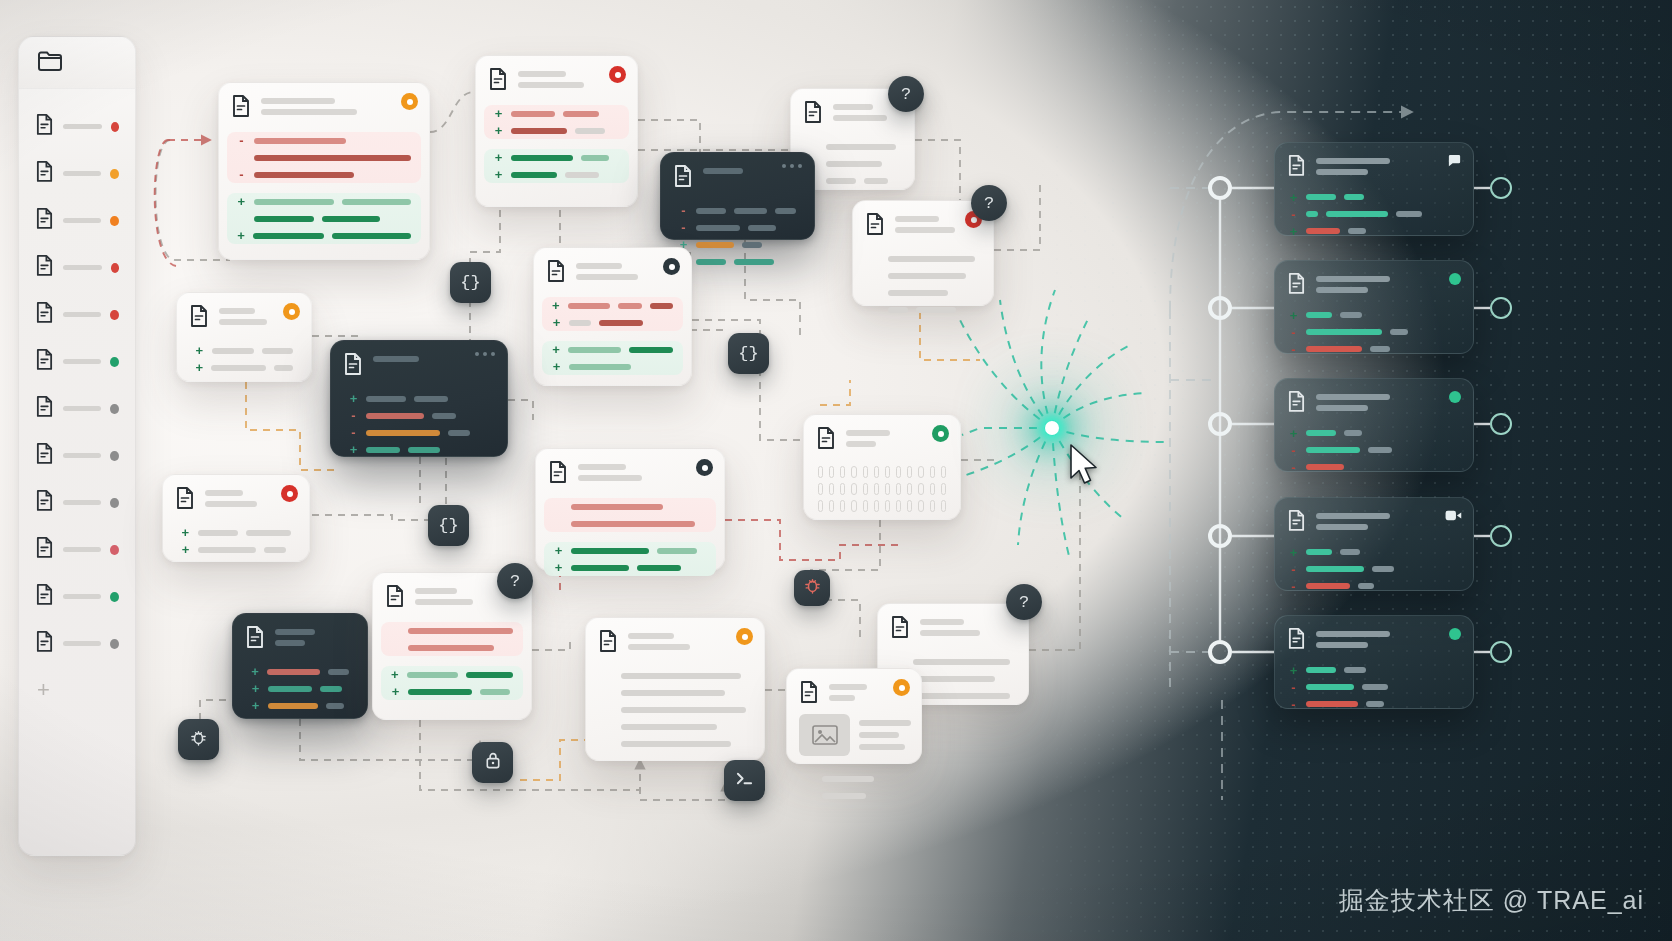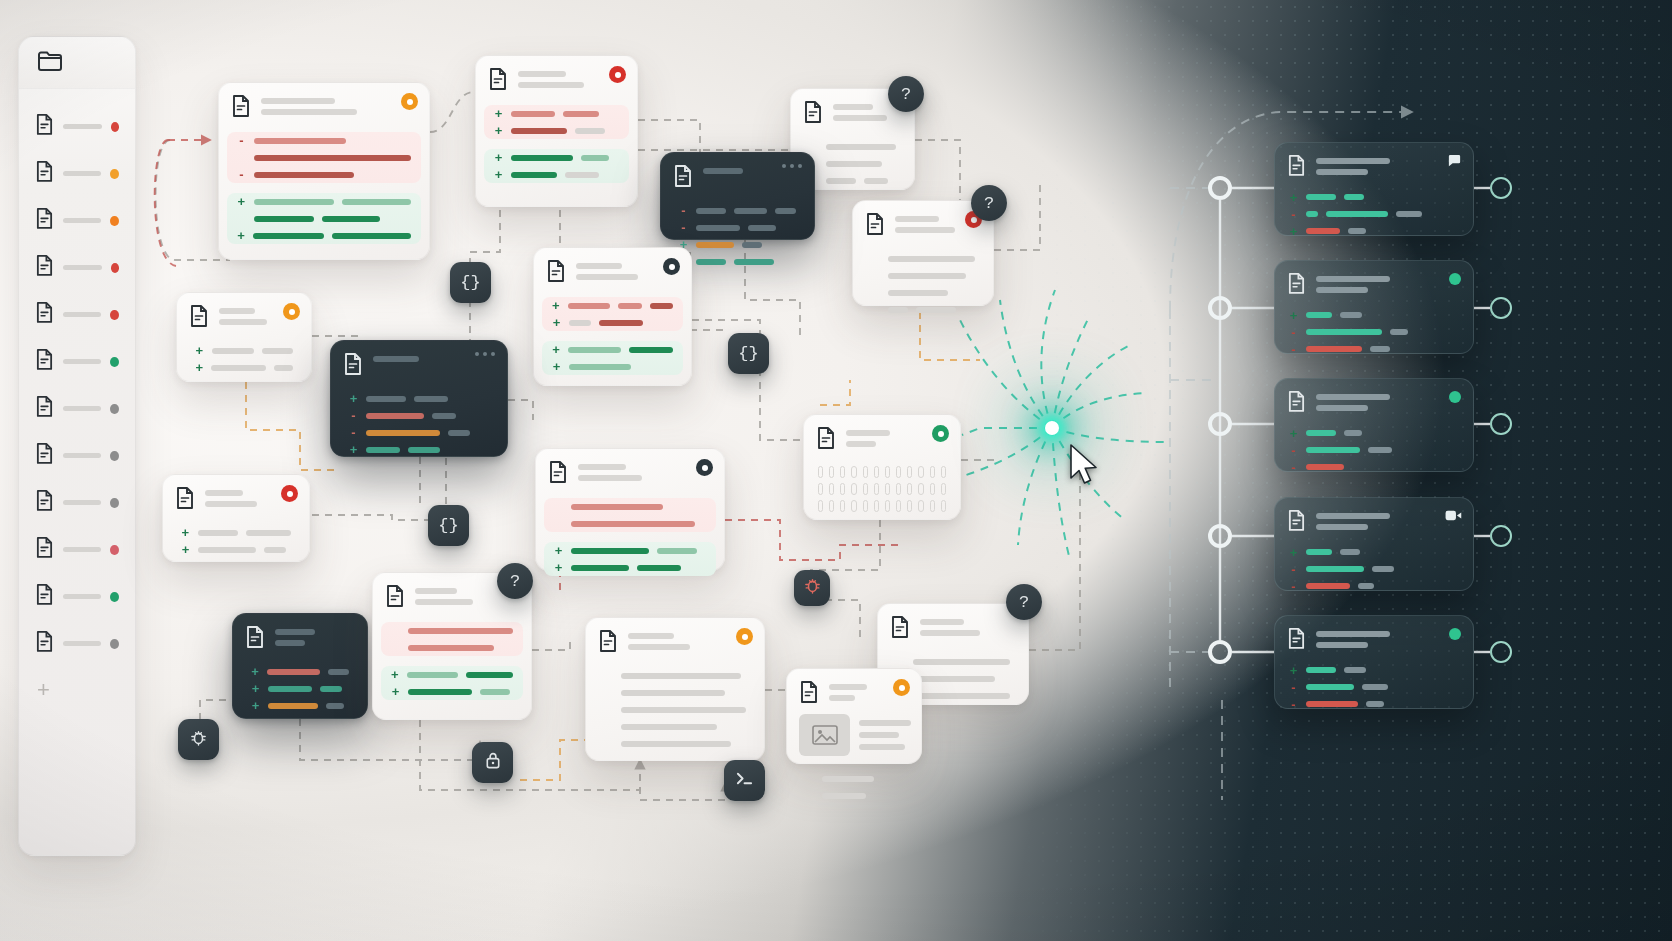--- a/index.html
+++ b/index.html
@@ -1145,13 +1145,14 @@
     </div>
 
   <div class="glow" id="focus-node" style="left: 1045px; top: 421px;"></div>
   <div class="cursor" id="cursor" style="left: 1068px; top: 443px;">
     <svg width="34" height="44" viewBox="0 0 34 44">
       <path d="M3,2 L3,35 L11,27.5 L16.5,40 L22.5,37.3 L17.2,25.2 L28,24.5 Z" fill="#ffffff" stroke="#1d262b" stroke-width="1.6" stroke-linejoin="round"></path>
     </svg>
   </div>
 
   <div id="vignette"></div>
+  <div class="watermark">掘金技术社区 @ TRAE_ai</div>
 </div>
 
 </body></html>

